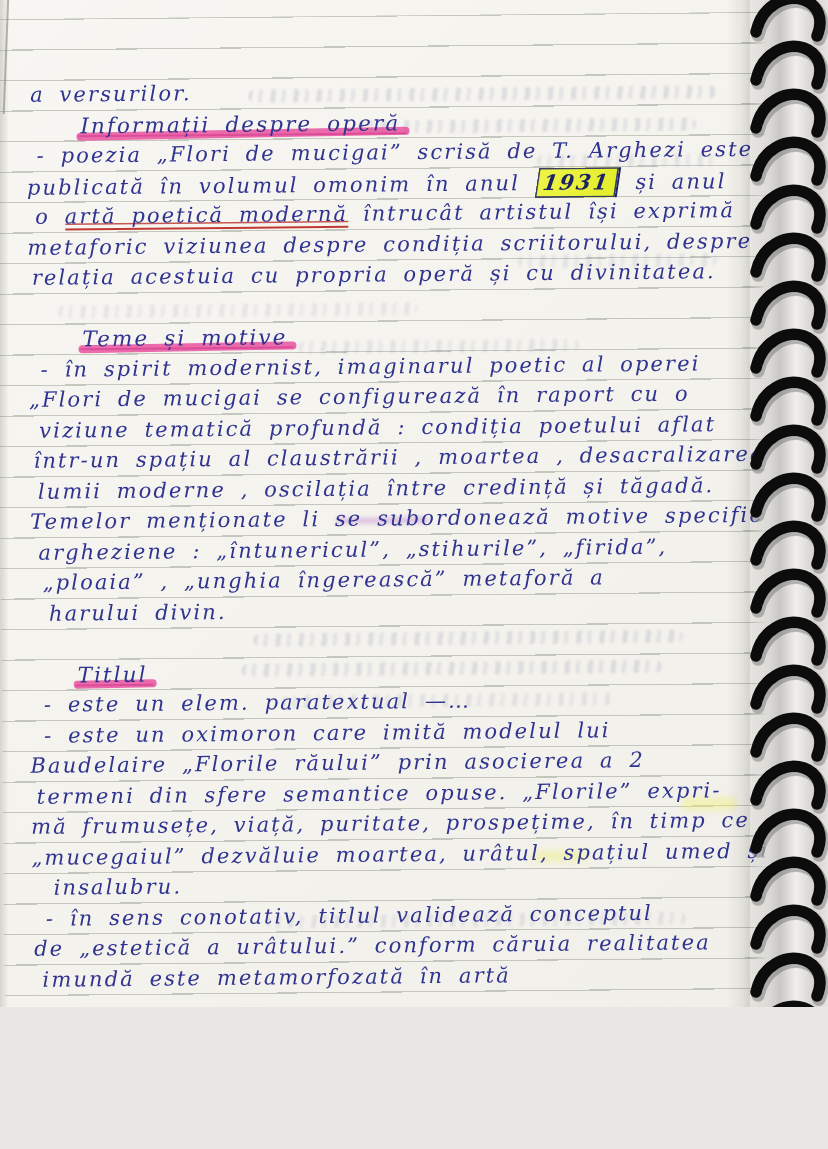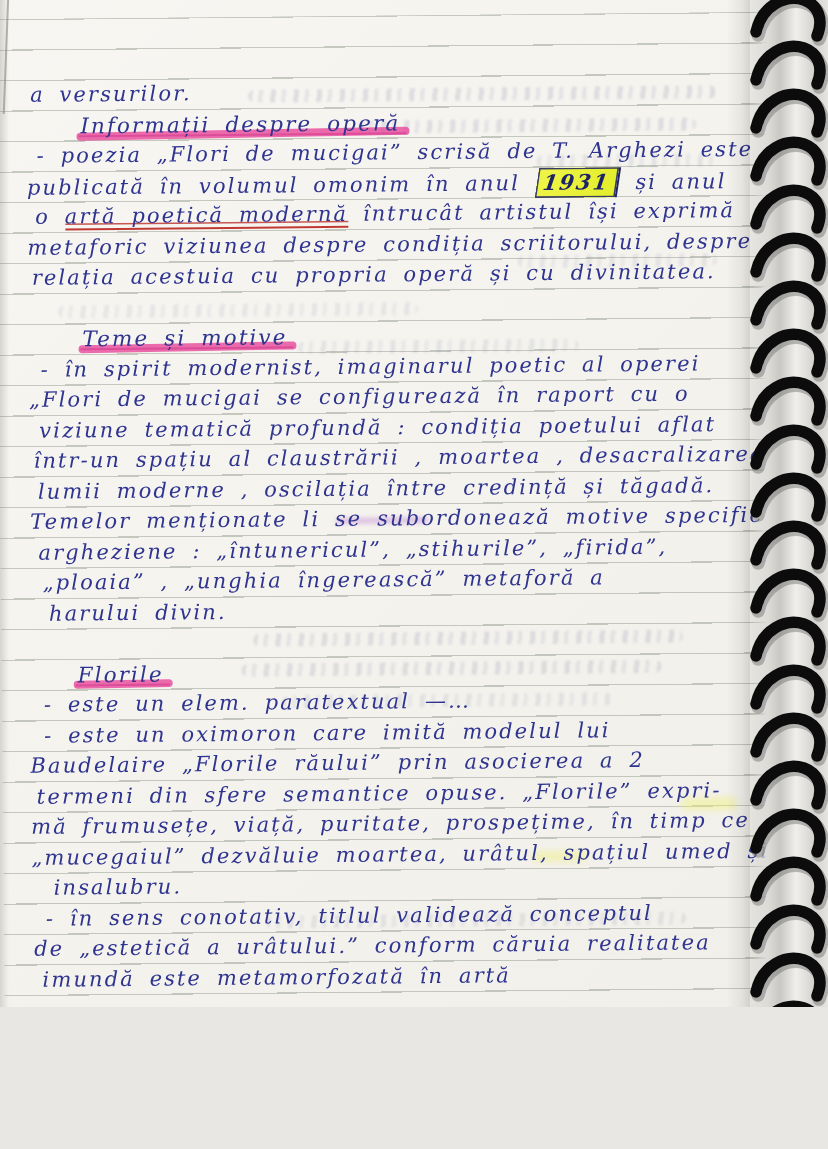--- a/index.html
+++ b/index.html
@@ -110,21 +110,21 @@
         <div class="line" style="padding-left: 14px;"><span class="seg plain">- în spirit modernist, imaginarul poetic al operei</span></div>
         <div class="line" style="padding-left: 2px;"><span class="seg plain">„Flori de mucigai se configurează în raport cu o</span></div>
         <div class="line" style="padding-left: 12px;"><span class="seg plain">viziune tematică profundă : condiția poetului aflat</span></div>
         <div class="line" style="padding-left: 6px;"><span class="seg plain">într-un spațiu al claustrării , moartea , desacralizarea</span></div>
         <div class="line" style="padding-left: 10px;"><span class="seg plain">lumii moderne , oscilația între credință și tăgadă.</span></div>
         <div class="line" style="padding-left: 2px;"><span class="seg plain">Temelor menționate li se subordonează motive specific</span></div>
         <div class="line" style="padding-left: 10px;"><span class="seg plain">argheziene : „întunericul”, „stihurile”, „firida”,</span></div>
         <div class="line" style="padding-left: 14px;"><span class="seg plain">„ploaia” , „unghia îngerească” metaforă a</span></div>
         <div class="line" style="padding-left: 20px;"><span class="seg plain">harului divin.</span></div>
         <div class="line"></div>
-        <div class="line" style="padding-left: 48px;"><span class="seg pink-underline">Florile</span></div>
+        <div class="line" style="padding-left: 48px;"><span class="seg pink-underline">Titlul</span></div>
         <div class="line" style="padding-left: 14px;"><span class="seg plain">- este un elem. paratextual —…</span></div>
         <div class="line" style="padding-left: 14px;"><span class="seg plain">- este un oximoron care imită modelul lui</span></div>
         <div class="line"><span class="seg plain">Baudelaire „Florile răului” prin asocierea a 2</span></div>
         <div class="line" style="padding-left: 6px;"><span class="seg plain">termeni din sfere semantice opuse. „Florile” expri-</span></div>
         <div class="line"><span class="seg plain">mă frumusețe, viață, puritate, prospețime, în timp ce</span></div>
         <div class="line"><span class="seg plain">„mucegaiul” dezvăluie moartea, urâtul, spațiul umed și</span></div>
         <div class="line" style="padding-left: 22px;"><span class="seg plain">insalubru.</span></div>
         <div class="line" style="padding-left: 14px;"><span class="seg plain">- în sens conotativ, titlul validează conceptul</span></div>
         <div class="line" style="padding-left: 2px;"><span class="seg plain">de „estetică a urâtului.” conform căruia realitatea</span></div>
         <div class="line" style="padding-left: 10px;"><span class="seg plain">imundă este metamorfozată în artă</span></div>

